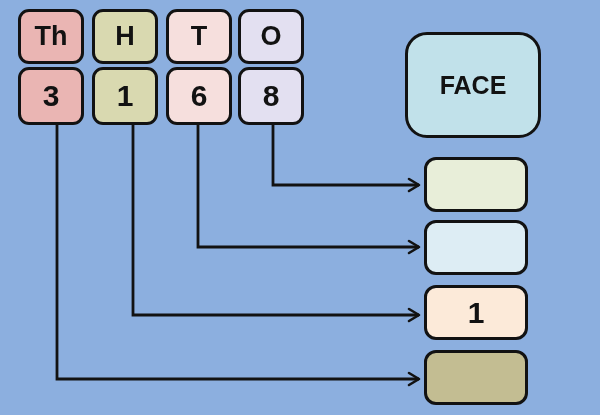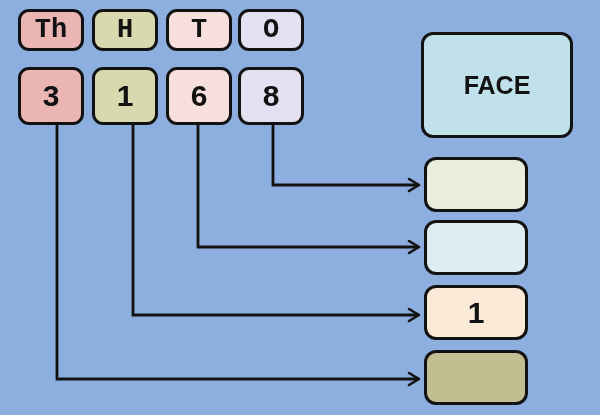--- a/index.html
+++ b/index.html
@@ -14,42 +14,41 @@
     position: absolute;
     box-sizing: border-box;
     border: 3px solid #121212;
     border-radius: 11px;
     display: flex;
     align-items: center;
     justify-content: center;
     font-weight: bold;
     color: #121212;
   }
-  .label-cell  { top: 9px;  height: 42px; width: 66px; font-size: 27px; font-family: Liberation Mono, monospace; }
+  .label-cell  { top: 9px;  height: 55px; width: 66px; font-size: 27px; }
   .digit-cell  { top: 67px; height: 58px; width: 66px; font-size: 30px; }
   .col-0 { left: 18px; }
   .col-1 { left: 92px; }
   .col-2 { left: 166px; }
   .col-3 { left: 238px; }
   .face-value-box {
     position: absolute;
     box-sizing: border-box;
     left: 405px; top: 32px;
-    width: 152px; height: 106px;
+    width: 136px; height: 106px;
     border: 3px solid #121212;
-    border-radius: 12px;
+    border-radius: 22px;
     display: flex;
     flex-direction: column;
     align-items: center;
     justify-content: center;
     font-weight: bold;
     font-size: 25px;
     line-height: 1.38;
     color: #121212;
-    margin-left: 16px;
   }
   .answer-box {
     position: absolute;
     box-sizing: border-box;
     left: 424px;
     width: 104px; height: 55px;
     border: 3px solid #121212;
     border-radius: 12px;
     display: flex;
     align-items: center;

